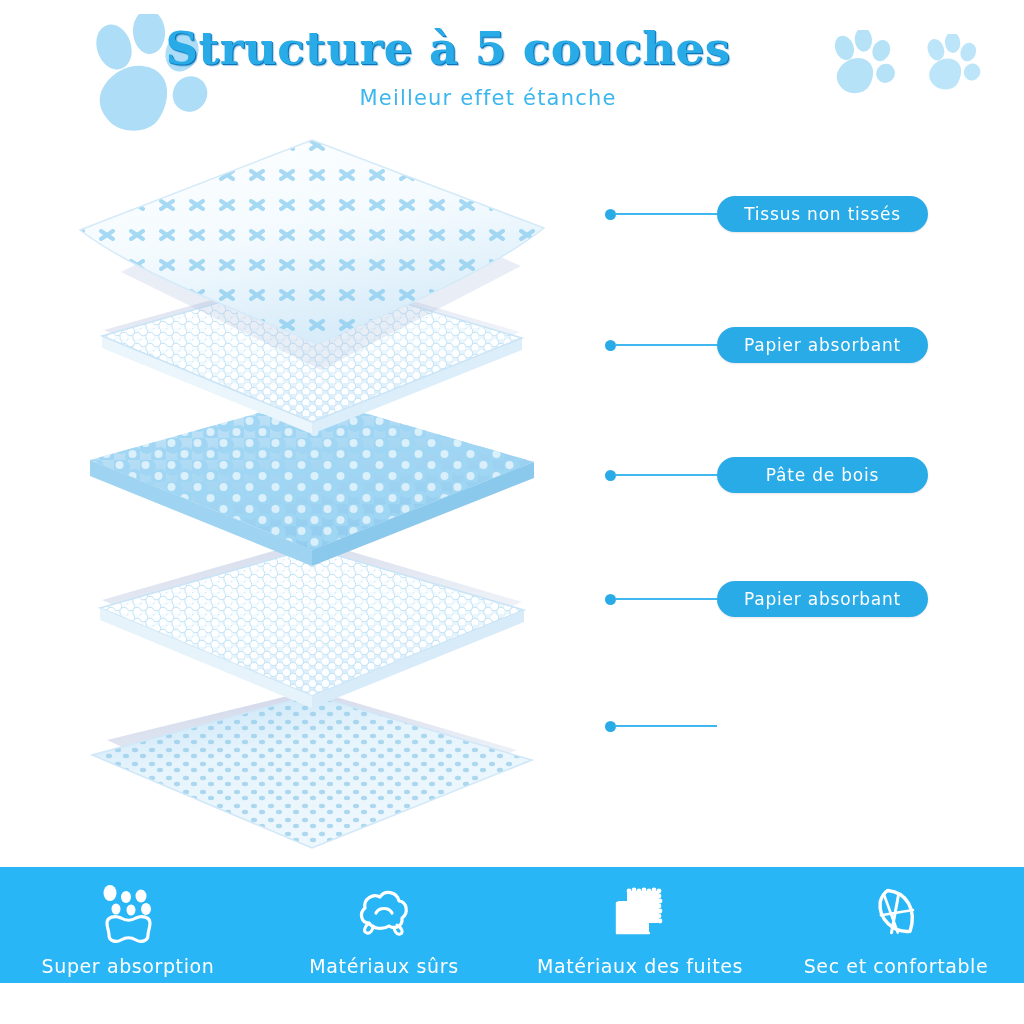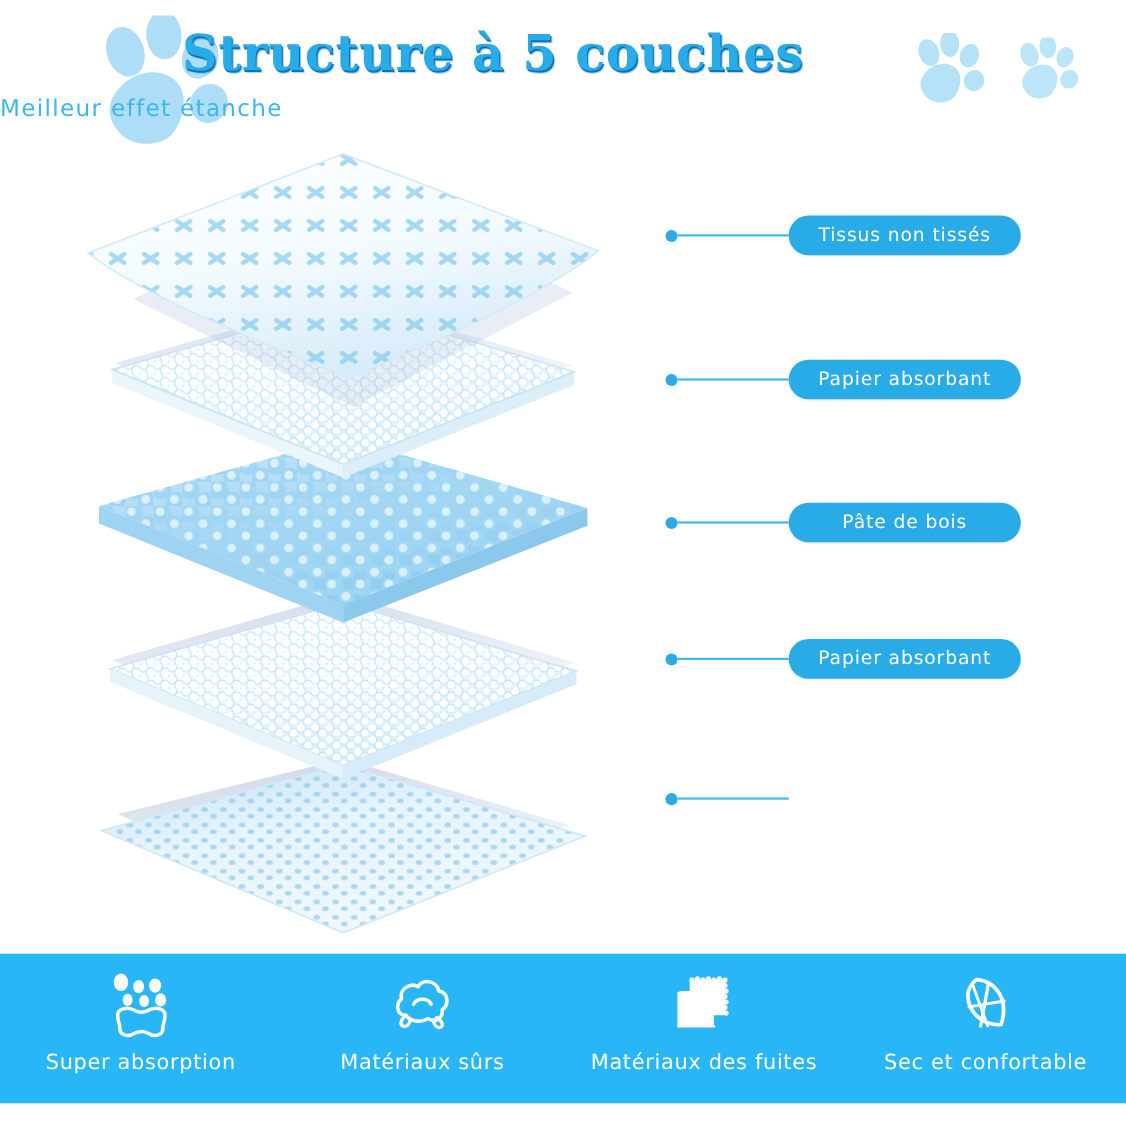--- a/index.html
+++ b/index.html
@@ -35,20 +35,21 @@
     letter-spacing: 0.5px;
     color: #29ABE8;
     text-shadow: 1px 1px 0 #0b74b8, 2px 2px 1px rgba(11,116,184,0.35);
     white-space: nowrap;
   }
   .subtitle {
     position: absolute;
     left: 0;
     top: 86px;
     width: 976px;
+    text-align: center;
     font-family: "DejaVu Sans", sans-serif;
     font-size: 21px;
     letter-spacing: 1.2px;
     color: #3BB6EE;
     white-space: nowrap;
   }
 
   
   .stack {
     position: absolute;
@@ -95,21 +96,21 @@
     white-space: nowrap;
     box-shadow: 0 1px 2px rgba(0,0,0,0.10);
   }
 
   
   .featurebar {
     position: absolute;
     left: 0;
     top: 867px;
     width: 1024px;
-    height: 136px;
+    height: 116px;
     background: #29B6F6;
     display: flex;
     align-items: flex-end;
   }
   .feature {
     flex: 1 1 0;
     height: 100%;
     display: flex;
     flex-direction: column;
     align-items: center;

